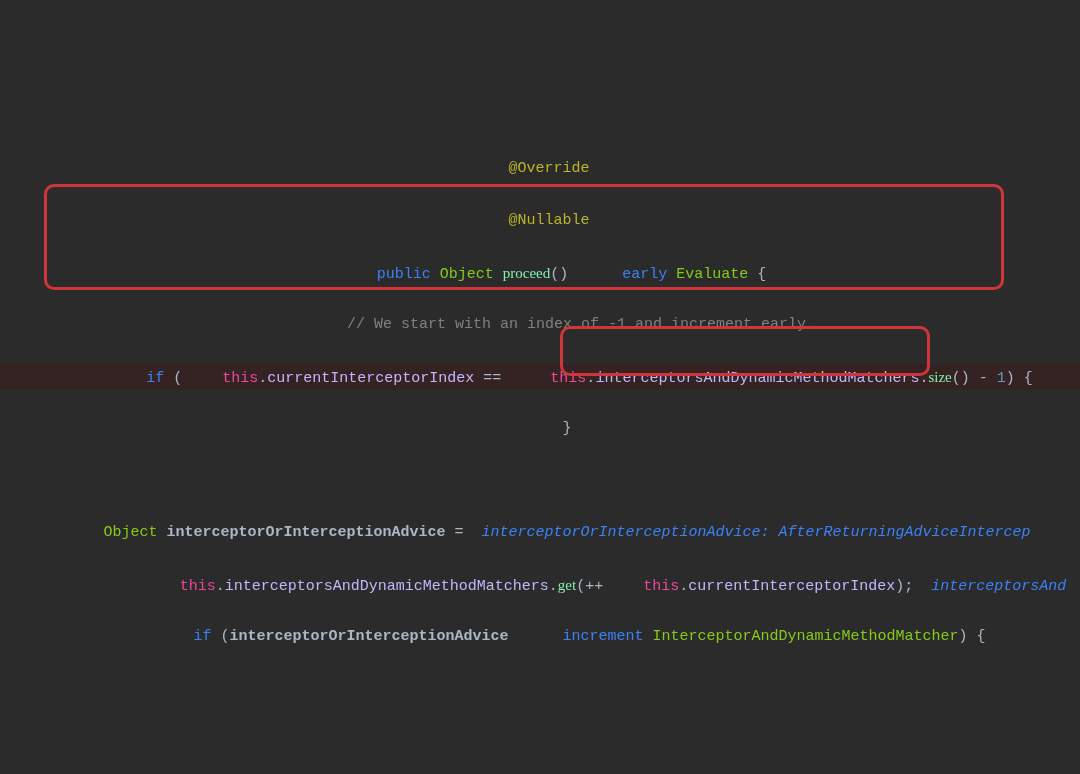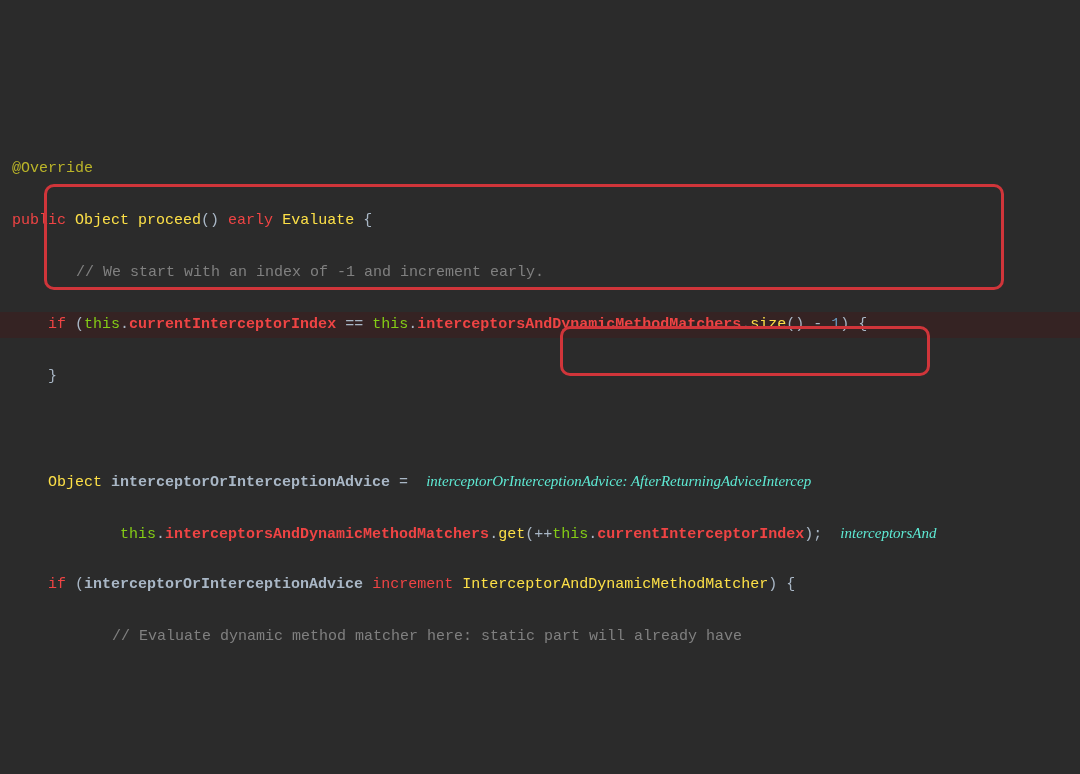--- a/index.html
+++ b/index.html
@@ -14,59 +14,59 @@
     overflow: hidden;
     position: relative;
     white-space: pre;
   }
   .code-container {
     padding: 0;
     position: relative;
     width: 100%;
     height: 100%;
   }
-  .line { white-space: pre; padding-left: 12px; height: 26px; position: relative; }
+  .line { white-space: pre; padding-left: 18px; height: 26px; position: relative; text-align: center; }
   .comment { color: #808080; font-style: normal; margin-left: 28px; }
   .annotation { color: #bbb529; }
-  .keyword { color: #ef4444; }
-  .method { color: #fde047; }
+  .keyword { color: #3b82f6; margin-left: 45px; }
+  .method { color: #86efac; font-family: Liberation Serif, serif; }
   .ident { color: #a9b7c6; font-weight: bold; }
   .num { color: #6897bb; }
-  .this { color: #84cc16; }
+  .this { color: #ec4899; margin-left: 40px; }
   .dot { color: #a9b7c6; }
-  .field { color: #ef4444; font-weight: bold; }
+  .field { color: #c4b5fd; }
   .paren { color: #a9b7c6; }
-  .type { color: #fde047; }
+  .type { color: #84cc16; }
   .operator { color: #a9b7c6; }
-  .hint { color: #5eead4; font-style: italic; font-family: Liberation Serif, serif; }
+  .hint { color: #3b82f6; font-style: italic; }
   .highlight-breakpoint { background: rgba(60,30,30,0.6); }
   .redbox {
     position: absolute;
     border: 3px solid #d0353a;
     border-radius: 10px;
     pointer-events: none;
   }
 </style>
 </head>
 <body>
 
 
 
 <div class="code-container">
 
 <div class="line"><span class="annotation">@Override</span></div>
+<div class="line"><span class="annotation">@Nullable</span></div>
 <div class="line"><span class="keyword">public</span> <span class="type">Object</span> <span class="method">proceed</span><span class="paren">() </span><span class="keyword">early</span> <span class="type">Evaluate</span> <span class="paren">{</span></div>
 <div class="line">    <span class="comment">// We start with an index of -1 and increment early.</span></div>
 <div class="line highlight-breakpoint">    <span class="keyword">if</span> <span class="paren">(</span><span class="this">this</span><span class="dot">.</span><span class="field">currentInterceptorIndex</span> <span class="operator">==</span> <span class="this">this</span><span class="dot">.</span><span class="field">interceptorsAndDynamicMethodMatchers</span><span class="dot">.</span><span class="method">size</span><span class="paren">()</span><span> - </span><span class="num">1</span><span class="paren">) {</span></div>
 <div class="line">    <span class="paren">}</span></div>
 <div class="line"> </div>
 <div class="line">    <span class="type">Object</span> <span class="ident">interceptorOrInterceptionAdvice</span> <span class="operator">=</span>  <span class="hint">interceptorOrInterceptionAdvice: AfterReturningAdviceIntercep</span></div>
 <div class="line">            <span class="this">this</span><span class="dot">.</span><span class="field">interceptorsAndDynamicMethodMatchers</span><span class="dot">.</span><span class="method">get</span><span class="paren">(</span><span class="operator">++</span><span class="this">this</span><span class="dot">.</span><span class="field">currentInterceptorIndex</span><span class="paren">);</span>  <span class="hint">interceptorsAnd</span></div>
 <div class="line">    <span class="keyword">if</span> <span class="paren">(</span><span class="ident">interceptorOrInterceptionAdvice</span> <span class="keyword">increment</span> <span class="type">InterceptorAndDynamicMethodMatcher</span><span class="paren">) {</span></div>
-<div class="line">        <span class="comment">// Evaluate dynamic method matcher here: static part will already have</span></div>
 
 
 
 
 
 
 
 
 
 

